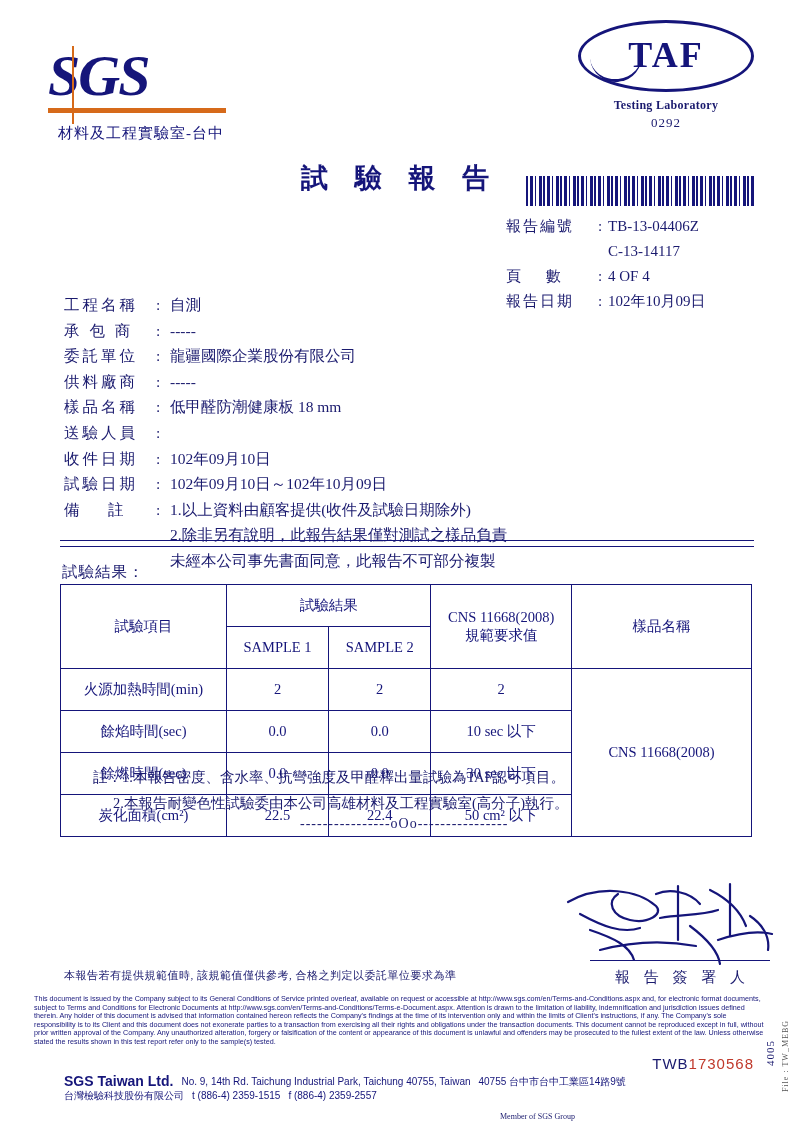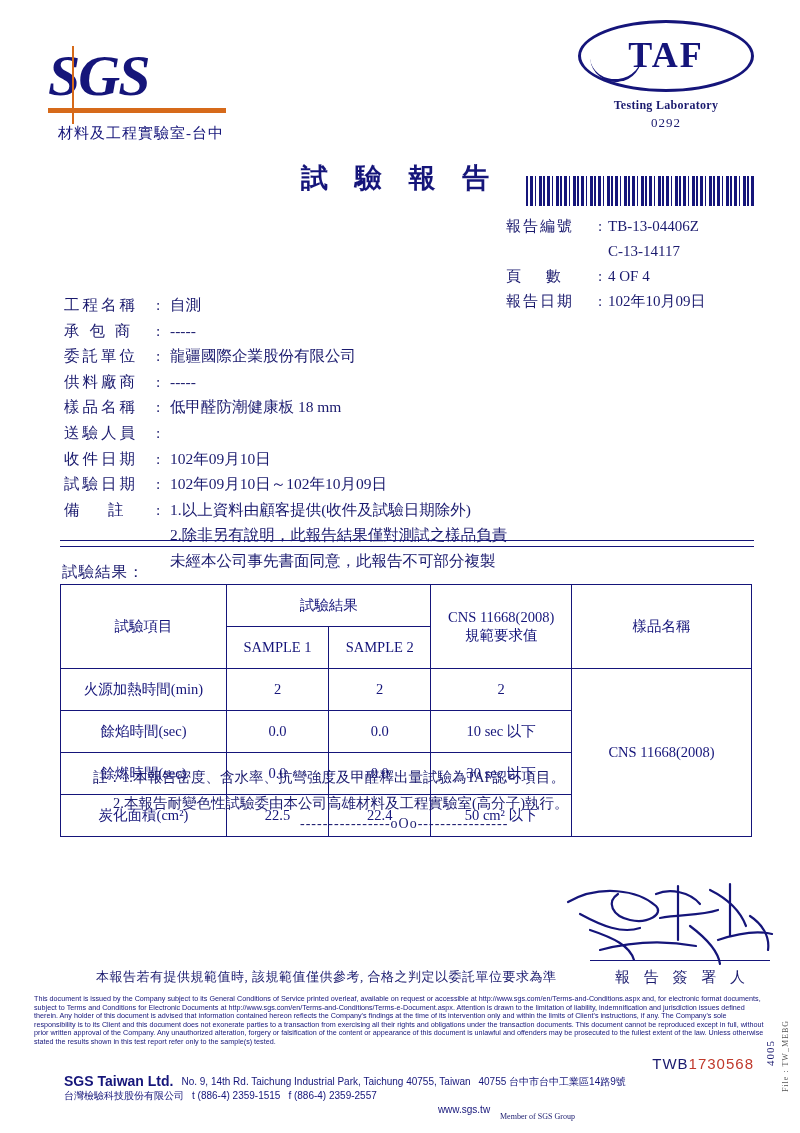--- a/index.html
+++ b/index.html
@@ -116,21 +116,21 @@
 
   
   .sig{
     position:absolute;left:560px;top:880px;width:220px;height:90px;
     pointer-events:none;
   }
   .sig-line{
     position:absolute;left:590px;top:960px;width:180px;border-top:1px solid #15157a;
   }
   .statement{
-    position:absolute;left:64px;top:968px;font-size:13px;letter-spacing:.5px;margin-left:32px;
+    position:absolute;left:64px;top:968px;font-size:11px;letter-spacing:.5px;
   }
   .sign-label{position:absolute;right:50px;top:968px;font-size:15px;letter-spacing:5px;text-align:right;}
 
   
   .fineprint{
     position:absolute;left:34px;top:995px;width:730px;
     font-size:7.2px;line-height:8.6px;color:#15157a;
     font-family:"Liberation Sans", sans-serif;
   }
 
@@ -340,23 +340,20 @@
     <div class="fl1">
       <span class="sgs-tw">SGS Taiwan Ltd.</span>
       <span class="addr">No. 9, 14th Rd. Taichung Industrial Park, Taichung 40755, Taiwan</span>
       <span class="addr">40755 台中市台中工業區14路9號</span>
     </div>
     <div class="footer-row2">
       <span style="font-size:10px;">台灣檢驗科技股份有限公司</span>
       <span class="addr">t (886-4) 2359-1515</span>
       <span class="addr">f (886-4) 2359-2557</span>
     </div>
-    <div style="text-align:center;margin-top:1px;padding-left:100px;">
-      <span>www.sgs.tw</span>
-    </div>
   </div>
 
   <div class="member">Member of SGS Group</div>
 
   <div class="serial">
     <span>TWB</span><span class="red">1730568</span>
   </div>
 
   <div class="side-code">File : TW_MEBG</div>
   <div class="side-num">4005</div>

